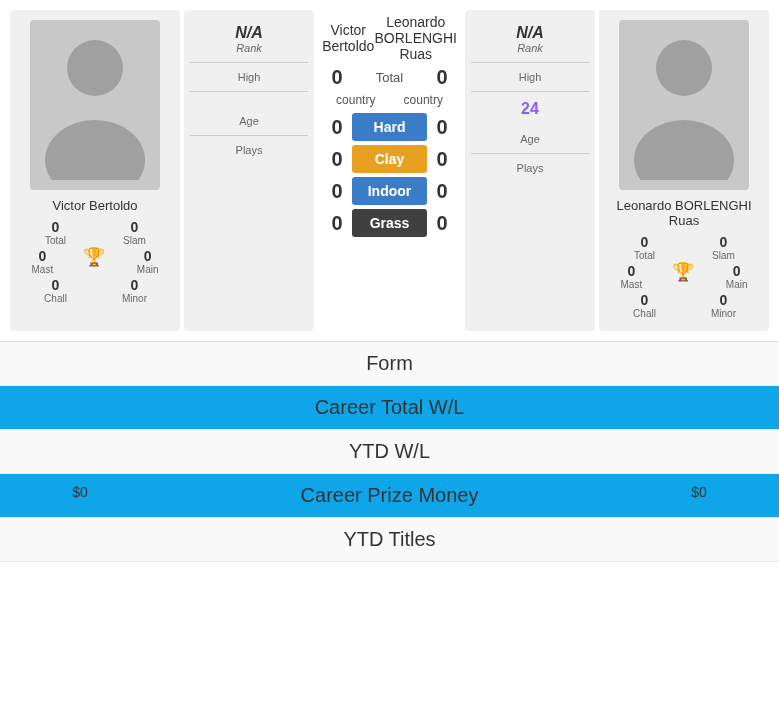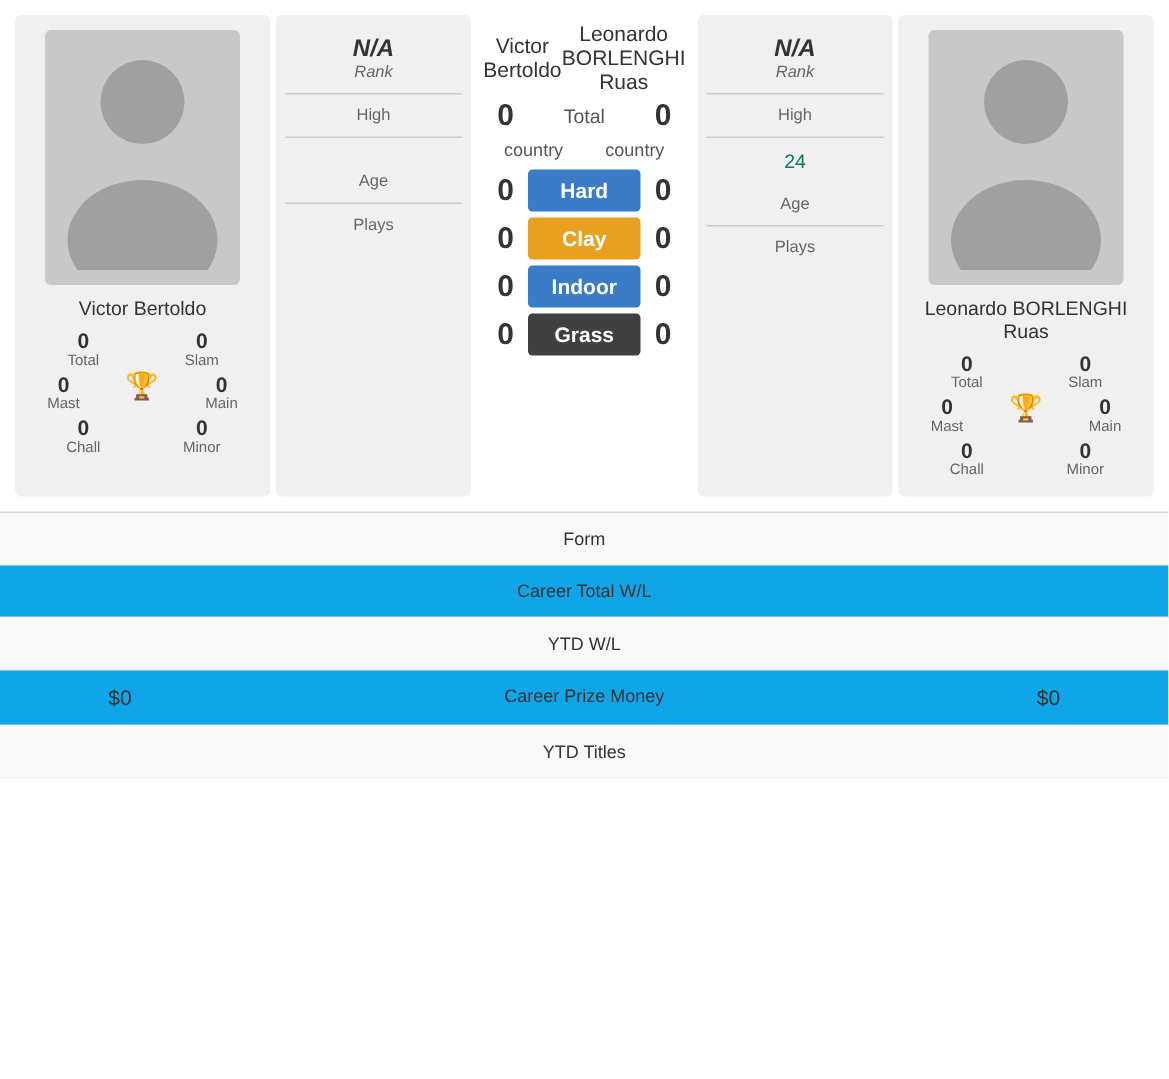--- a/index.html
+++ b/index.html
@@ -130,23 +130,23 @@
       color: #666;
     }
 
     .age-box {
       text-align: center;
       padding: 6px 0;
       width: 100%;
     }
 
     .age-val {
-      font-size: 13px;
-      font-weight: normal;
-      color: #0f766e;
+      font-size: 16px;
+      font-weight: bold;
+      color: #8b5cf6;
     }
 
     .age-lbl {
       font-size: 11px;
       color: #666;
       margin-top: 15px;
     }
 
     .plays-box {
       text-align: center;
@@ -259,21 +259,21 @@
     .bottom-row-shaded {
       display: flex;
       align-items: flex-start;
       padding: 10px 20px;
       border-bottom: 1px solid #eee;
       justify-content: center;
       background: #0ea5e9;
     }
 
     .bottom-label {
-      font-size: 12px;
+      font-size: 20px;
       color: #333;
       flex: 1;
       text-align: center;
     }
 
     .bottom-value-left {
       font-size: 14px;
       color: #333;
       width: 120px;
       text-align: center;

